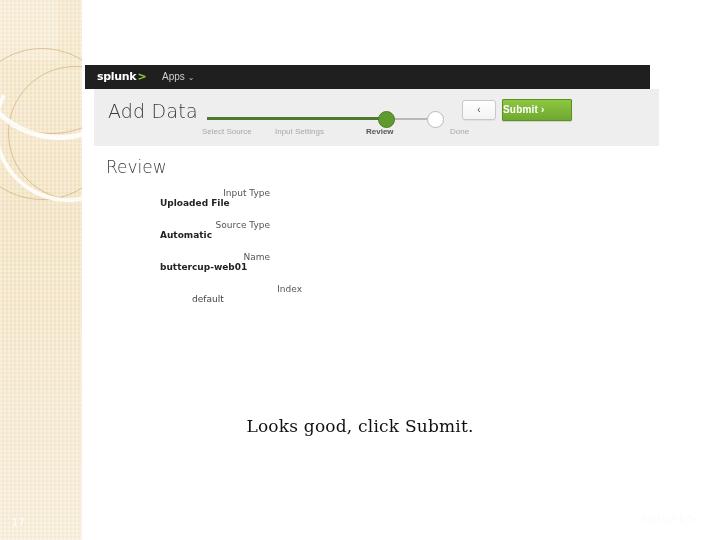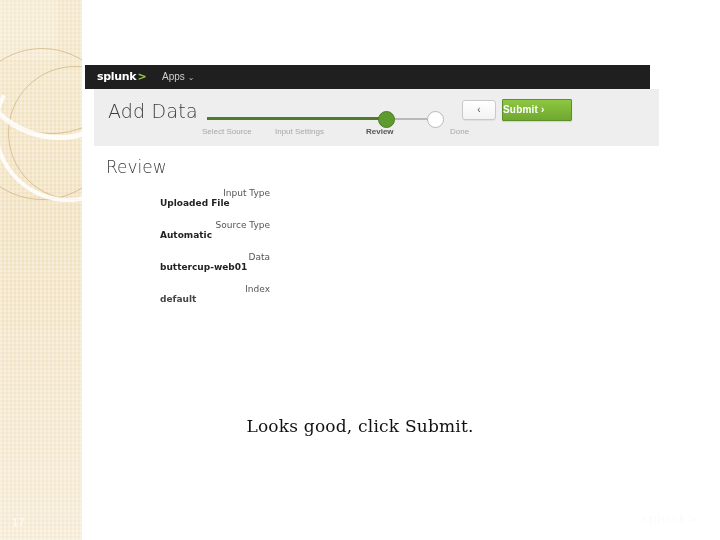--- a/index.html
+++ b/index.html
@@ -134,21 +134,21 @@
   .frow{display:flex;align-items:baseline;margin-bottom:12px;flex-direction:column;}
   .flabel{
     width:110px;text-align:right;padding-right:18px;
     font-size:9px;color:#555555;
     font-family:"DejaVu Sans", sans-serif;
   }
   .fvalue{
     font-size:9px;color:#222222;font-weight:bold;
     font-family:"DejaVu Sans", sans-serif;
   }
-  .fvalue.plain{font-weight:bold;color:#444444;}
+  .fvalue.plain{font-weight:normal;color:#444444;margin-left:32px;}
 
   
   #caption{
     position:absolute;left:0;top:416px;width:720px;
     text-align:center;
     font-family:"DejaVu Serif", serif;
     font-size:17px;color:#111111;
     letter-spacing:.2px;
   }
 </style>
@@ -200,21 +200,21 @@
   <div id="fields">
     <div class="frow">
       <div class="flabel">Input Type</div>
       <div class="fvalue">Uploaded File</div>
     </div>
     <div class="frow">
       <div class="flabel">Source Type</div>
       <div class="fvalue">Automatic</div>
     </div>
     <div class="frow">
-      <div class="flabel">Data</div>
+      <div class="flabel">Name</div>
       <div class="fvalue">buttercup-web01</div>
     </div>
     <div class="frow">
       <div class="flabel">Index</div>
       <div class="fvalue plain">default</div>
     </div>
   </div>
 
   <div id="caption">Looks good, click Submit.</div>
 

